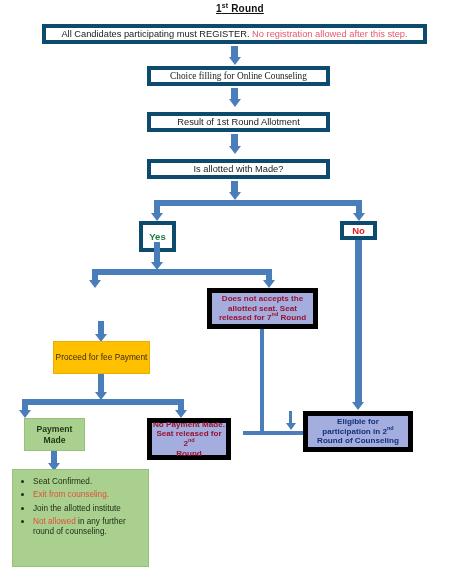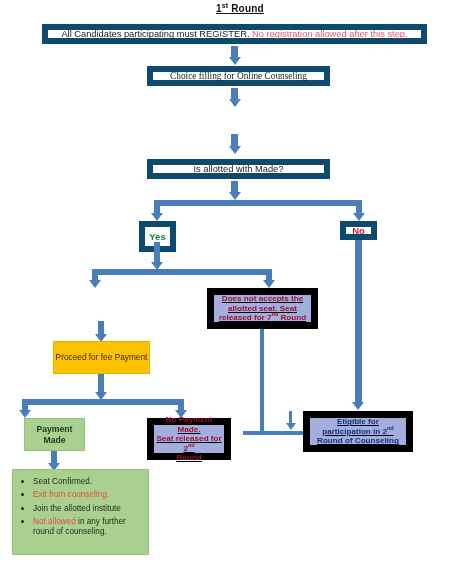--- a/index.html
+++ b/index.html
@@ -23,21 +23,21 @@
     position: absolute;
     box-sizing: border-box;
     display: flex;
     align-items: center;
     justify-content: center;
     text-align: center;
     line-height: 1.18;
   }
   .plain {
     background: #ffffff;
-    border: 6px solid #0c4a6e;
+    border: 4px solid #0c4a6e;
     color: #1a1a1a;
     font-size: 9.3px;
   }
 
   .title {
     position: absolute;
     font-weight: bold;
     font-size: 10px;
     color: #111111;
     text-decoration: underline;
@@ -47,26 +47,26 @@
 
   .red-txt   { color: #e8566f; }
   .redbold   { color: #e01b24; font-weight: bold; }
   .greenbold { color: #1e7a3c; font-weight: bold; }
   .navybold  { color: #14307a; font-weight: bold; }
   .maroonb   { color: #9b1230; font-weight: bold; }
 
   
   .salmon  { background: #f4b183; border: 1px solid #e8a06a; color: #3b2a1d; font-size: 8.3px; }
   .gold    { background: #ffc000; border: 1px solid #e8ae00; color: #3b2a1d; font-size: 8.3px; }
-  .lilac   { background: #a3aede; border: 7px solid #000000; font-size: 8.1px; text-decoration: underline; }
+  .lilac   { background: #a3aede; border: 5px solid #000000; font-size: 8.1px; }
   .green   { background: #a9d08e; border: 1px solid #97c079; color: #203a16; font-size: 8.6px; font-weight: bold; }
   .greenlist {
     background: #a9d08e; border: 1px solid #97c079;
     display: block; text-align: left; font-size: 8.2px; color: #203018;
-    padding: 6px 6px 6px 4px;
+    padding: 6px 6px 18px 4px;
   }
   .greenlist ul { margin: 0; padding-left: 16px; }
   .greenlist li { margin: 0 0 2.5px 0; line-height: 1.2; }
   .greenlist li::marker { font-size: 9px; }
 
   
   .vline, .hline {
     position: absolute;
     background: #4a7ebb;
   }
@@ -103,20 +103,23 @@
   <div class="vline" style="left:231px; top:46px; width:7px; height:12px;"></div>
   <div class="arrow-down" style="left:228.5px; top:57px;"></div>
 
   <div class="node plain" style="left:147px; top:66px; width:183px; height:20px;font-family:Liberation Serif, serif;">
     <span>Choice filling for Online Counseling</span>
   </div>
 
   <div class="vline" style="left:231px; top:88px; width:7px; height:12px;"></div>
   <div class="arrow-down" style="left:228.5px; top:99px;"></div>
 
+  <div class="node plain" style="left:147px; top:112px; width:183px; height:20px;">
+    <span>Result of 1st Round Allotment</span>
+  </div>
 
   <div class="vline" style="left:231px; top:134px; width:7px; height:13px;"></div>
   <div class="arrow-down" style="left:228.5px; top:146px;"></div>
 
   <div class="node plain" style="left:147px; top:159px; width:183px; height:20px;">
     <span>Is allotted with Made?</span>
   </div>
 
   <div class="vline" style="left:231px; top:181px; width:7px; height:13px;"></div>
   <div class="arrow-down" style="left:228.5px; top:192px;"></div>

